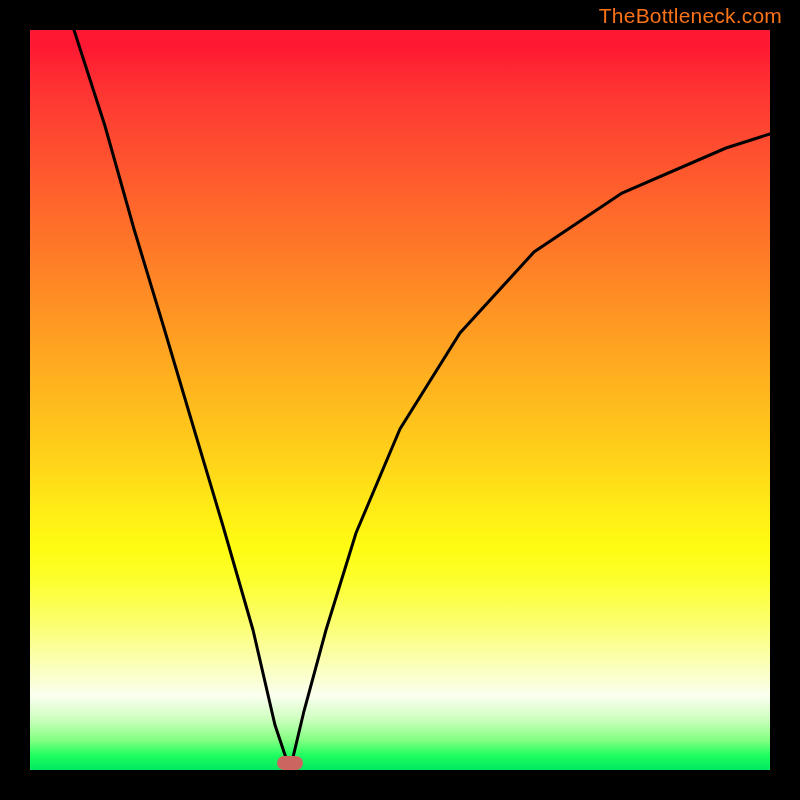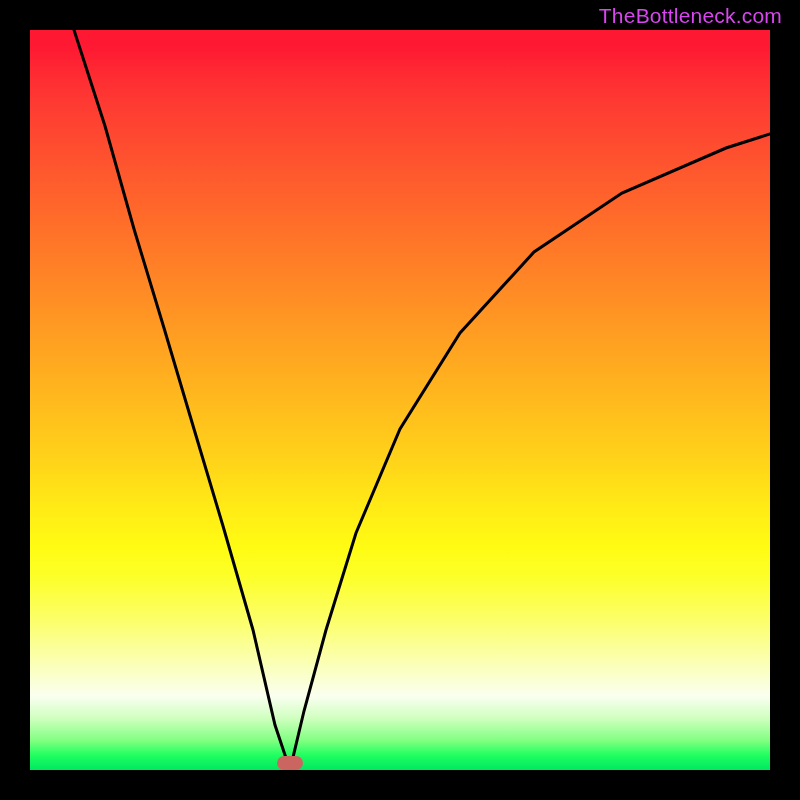--- a/index.html
+++ b/index.html
@@ -8,21 +8,21 @@
     width: 800px;
     height: 800px;
     background: #000000;
     position: relative;
     font-family: Arial, Helvetica, sans-serif;
   }
   .watermark {
     position: absolute;
     top: 4px;
     right: 18px;
-    color: #d946ef;
+    color: #f97316;
     font-size: 21px;
     font-weight: 500;
     letter-spacing: 0.2px;
     z-index: 10;
   }
   .plot-area {
     position: absolute;
     left: 30px;
     top: 30px;
     width: 740px;

